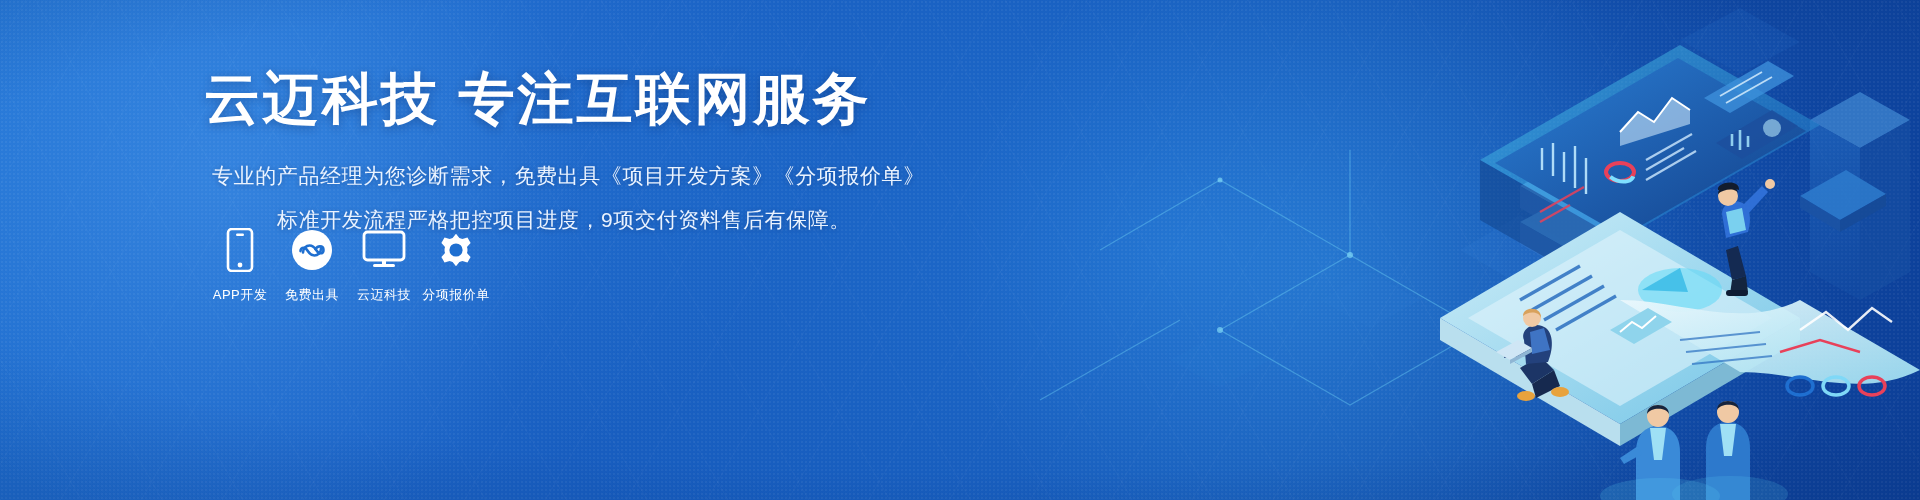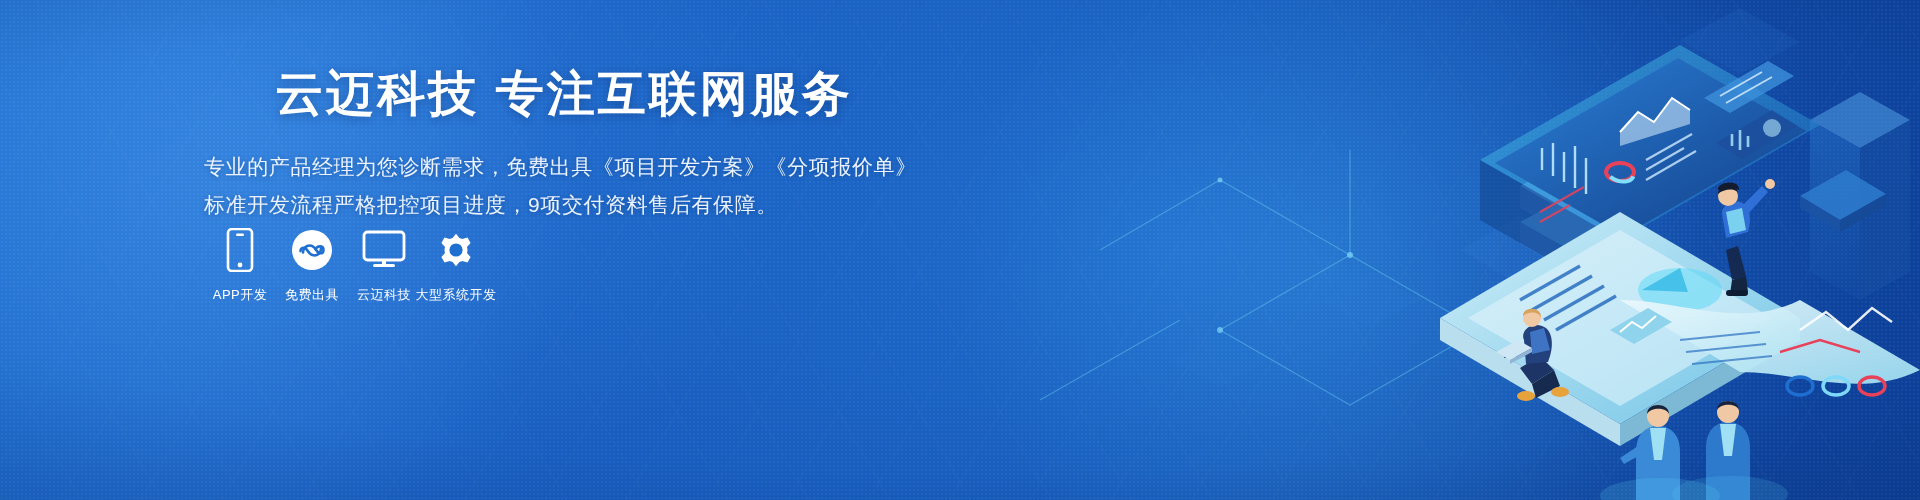--- a/index.html
+++ b/index.html
@@ -26,26 +26,26 @@
   }
   .glow-l{position:absolute;left:-160px;top:-200px;width:760px;height:760px;border-radius:50%;
     background:radial-gradient(circle,rgba(86,164,244,.30) 0%,rgba(86,164,244,0) 68%);}
   .glow-r{position:absolute;right:140px;top:-80px;width:900px;height:700px;border-radius:50%;
     background:radial-gradient(circle,rgba(72,186,255,.22) 0%,rgba(72,186,255,0) 66%);}
   .vig{position:absolute;inset:0;background:radial-gradient(130% 110% at 52% 45%,rgba(0,0,0,0) 45%,rgba(4,32,82,.40) 100%);}
 
   
   .copy{position:absolute;left:204px;top:66px;width:720px;z-index:7;}
   .headline{
-    font-size:48px;font-weight:700;color:#ffffff;letter-spacing:3px;line-height:1.18;
-    margin:0 0 26px 0;white-space:nowrap;text-shadow:0 2px 10px rgba(0,24,70,.30);text-align:center;
+    font-size:56px;font-weight:700;color:#ffffff;letter-spacing:3px;line-height:1.18;
+    margin:0 0 26px 0;white-space:nowrap;text-shadow:0 2px 10px rgba(0,24,70,.30);
   }
   .sub{font-size:21px;color:#eaf3ff;line-height:1.72;letter-spacing:.6px;font-weight:400;
-    text-shadow:0 1px 5px rgba(0,22,66,.30);white-space:nowrap;margin:0;}
-  .sub + .sub{margin-top:2px;}
+    text-shadow:0 1px 5px rgba(0,22,66,.30);white-space:nowrap;margin:8px;}
+  .sub + .sub{margin-top:2px;text-align:center;}
 
   
   .svc{position:absolute;left:204px;top:228px;display:flex;align-items:flex-start;z-index:7;}
   .svc-item{width:72px;display:flex;flex-direction:column;align-items:center;cursor:pointer;}
   .svc-ico{height:44px;display:flex;align-items:center;justify-content:center;margin-bottom:14px;}
   .svc-ico svg{display:block;}
   .svc-label{font-size:13px;color:#ffffff;letter-spacing:.5px;white-space:nowrap;font-weight:400;}
 
   
   .art{position:absolute;right:0;top:0;width:1000px;height:500px;z-index:5;}
@@ -319,19 +319,19 @@
       <span class="svc-label">云迈科技</span>
     </div>
 
     <div class="svc-item">
       <span class="svc-ico">
         <svg width="42" height="42" viewBox="0 0 42 42">
           <path fill="#ffffff" d="M21 0.8l3.4 4.3c1 .2 2 .6 2.9 1l5.2-1.6 3.1 5.4-3.6 4.1c.3 1 .5 2 .5 3s-.2 2-.5 3l3.6 4.1-3.1 5.4-5.2-1.6c-.9.5-1.9.8-2.9 1L21 33.2l-3.4-4.3c-1-.2-2-.6-2.9-1l-5.2 1.6-3.1-5.4 3.6-4.1c-.3-1-.5-2-.5-3s.2-2 .5-3L6.4 9.9l3.1-5.4 5.2 1.6c.9-.5 1.9-.8 2.9-1L21 .8z" transform="translate(0,4)"></path>
           <circle cx="21" cy="21" r="6.6" fill="#1f6fd0"></circle>
         </svg>
       </span>
-      <span class="svc-label">大型系统开发</span>
+      <span class="svc-label">分项报价单</span>
     </div>
 
   </div>
 
   <div class="vig"></div>
 </div>
 
 </body></html>

